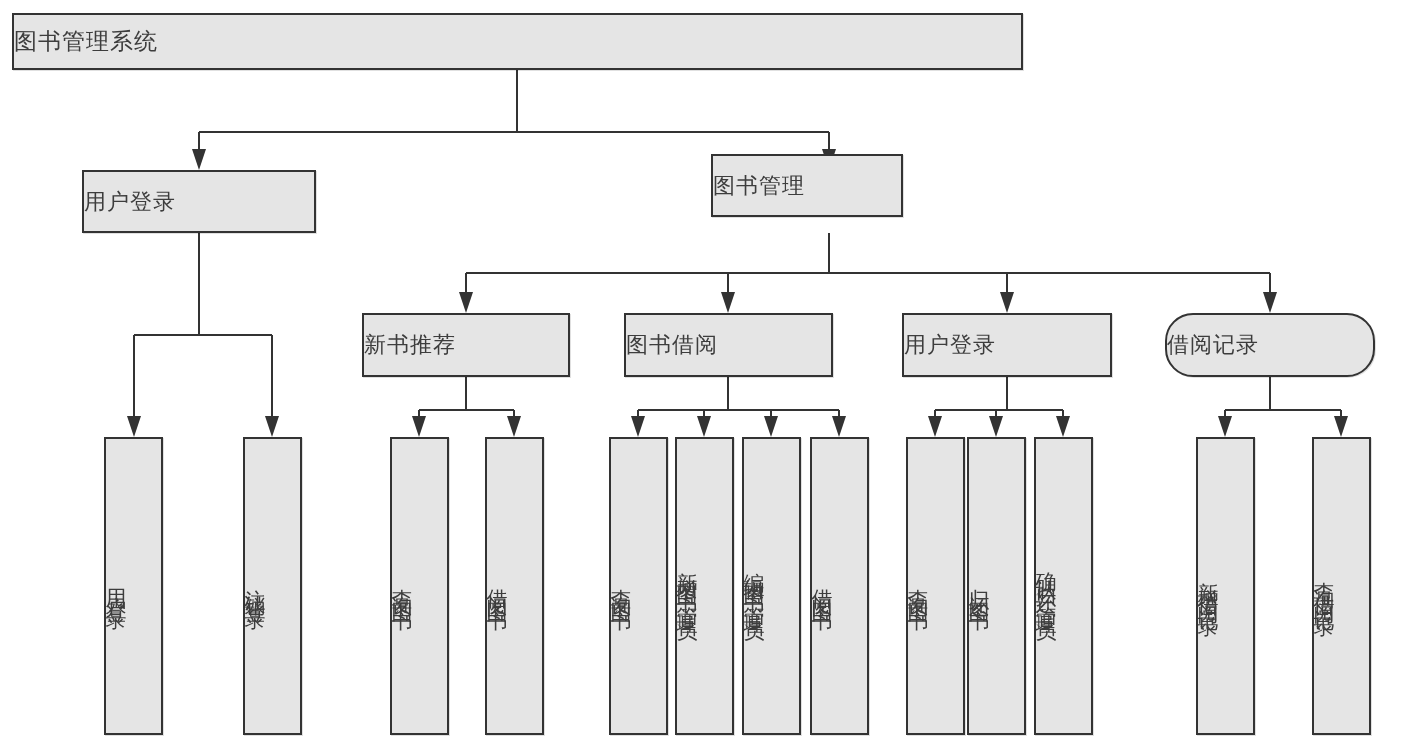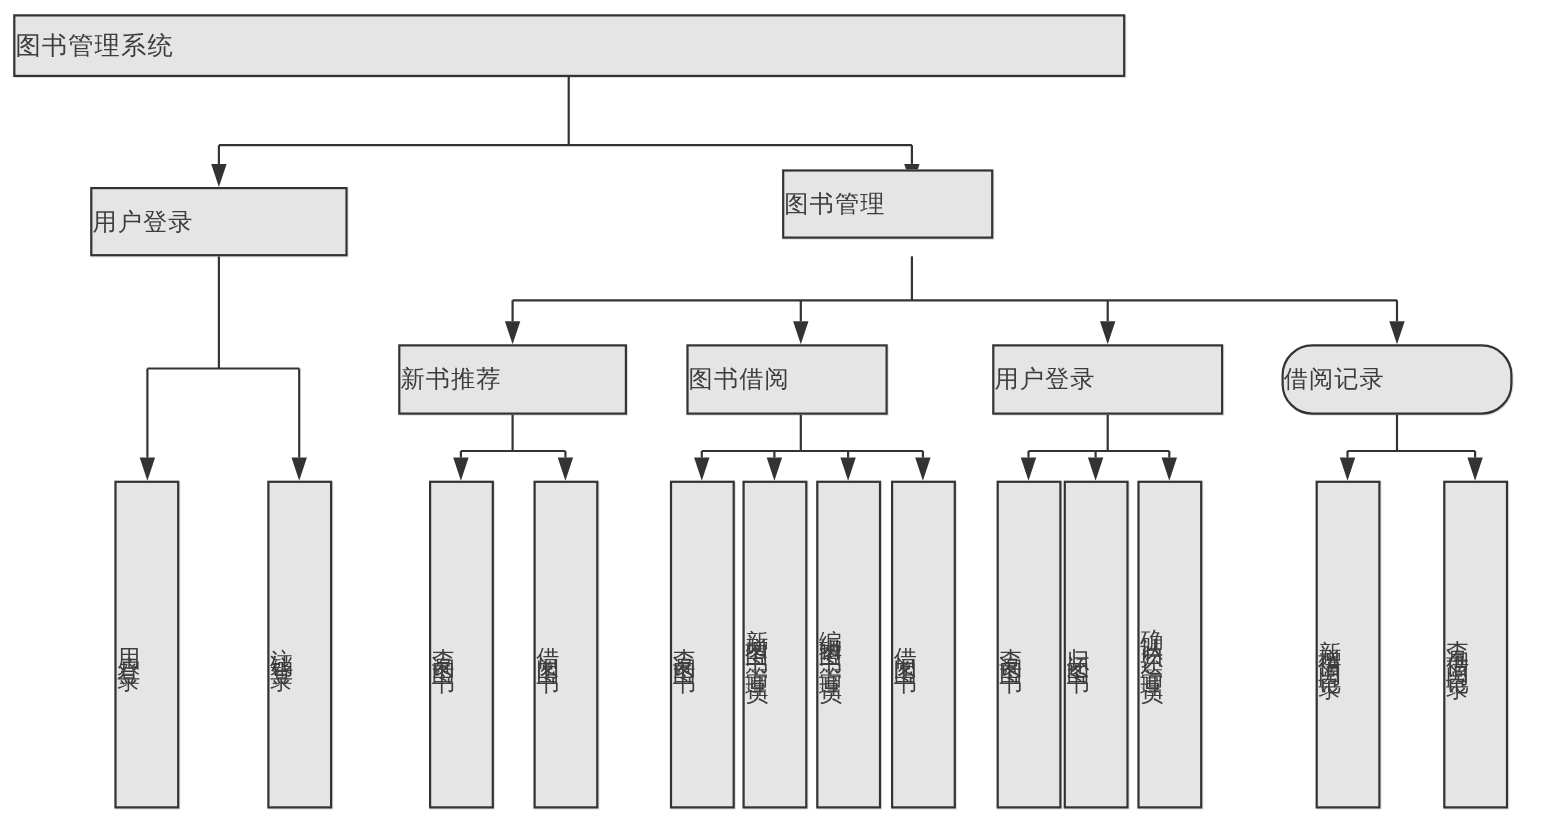--- a/index.html
+++ b/index.html
@@ -21,21 +21,21 @@
     z-index:2;
     box-shadow:1px 1px 0 rgba(0,0,0,0.12);
   }
   .node .lbl{color:#3d3d3d;letter-spacing:1px;white-space:nowrap;}
   .root{left:12px;top:13px;width:1011px;height:57px;}
   .root .lbl{font-size:23px;}
   .lvl2 .lbl,.lvl3 .lbl{font-size:22px;}
   .n-user-login{left:82px;top:170px;width:234px;height:63px;}
   .n-book-mgmt{left:711px;top:154px;width:192px;height:63px;}
   .n-new-book{left:362px;top:313px;width:208px;height:64px;}
-  .n-book-borrow{left:624px;top:313px;width:183px;height:64px;}
+  .n-book-borrow{left:624px;top:313px;width:209px;height:64px;}
   .n-cur-borrow{left:902px;top:313px;width:210px;height:64px;}
   .n-borrow-rec{left:1165px;top:313px;width:210px;height:64px;border-radius:28px;}
   .leaf{top:437px;width:59px;height:298px;}
   .leaf .lbl{
     writing-mode:vertical-rl;
     text-orientation:mixed;
     font-size:21px;
     letter-spacing:7px;
     line-height:1;
     white-space:nowrap;

